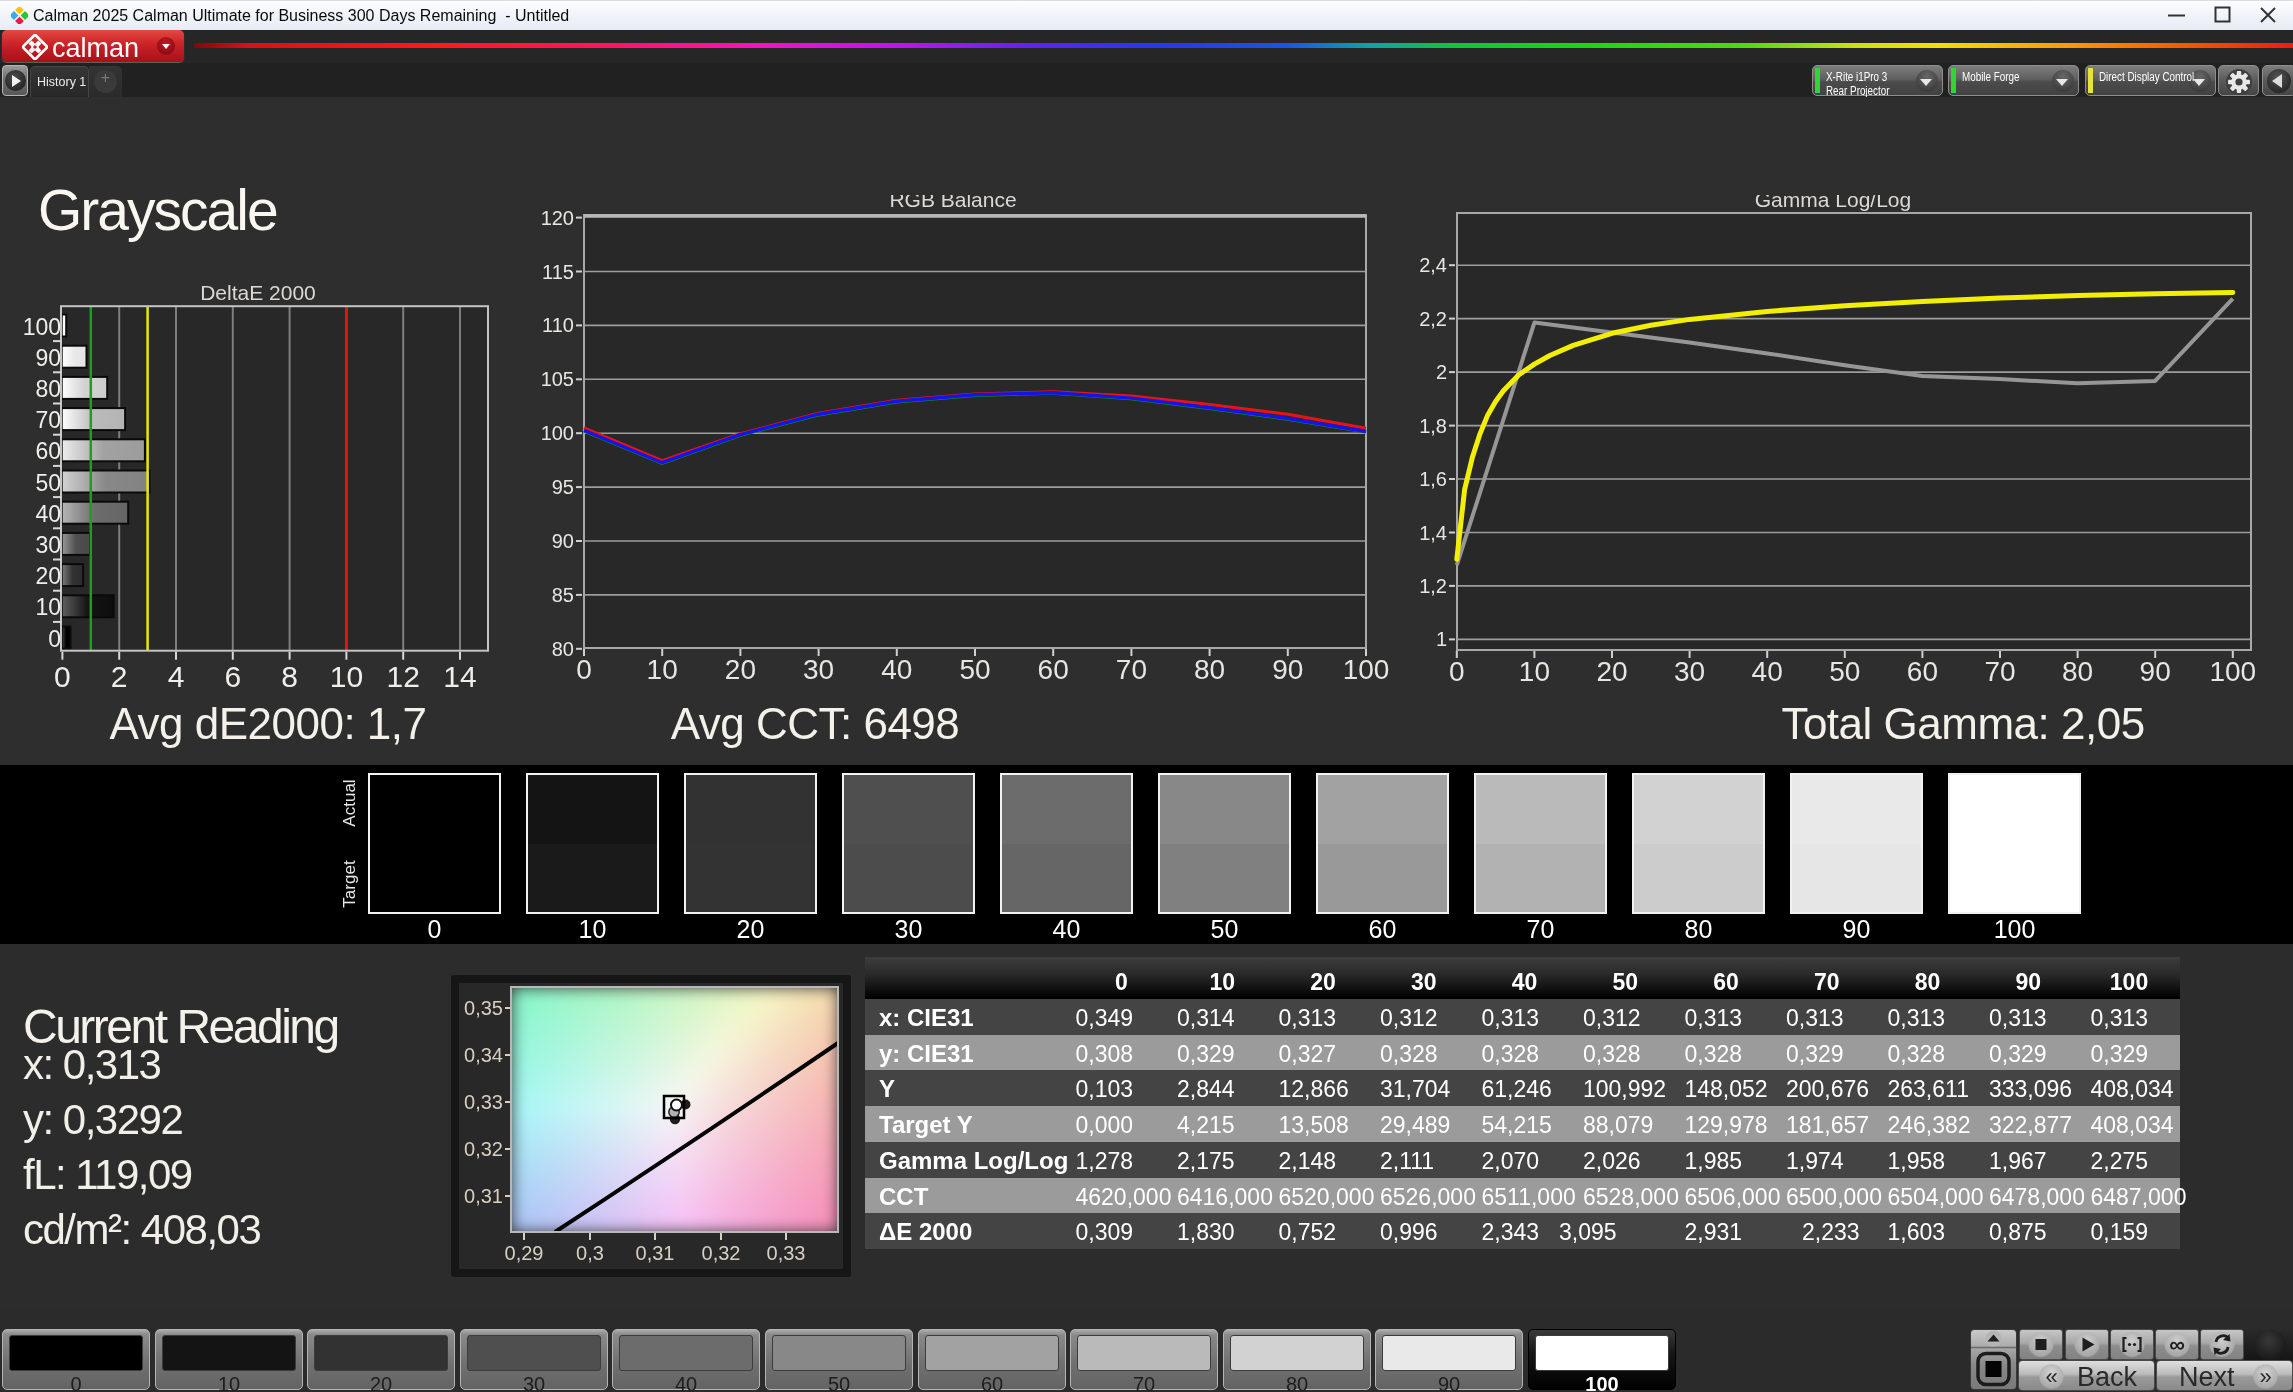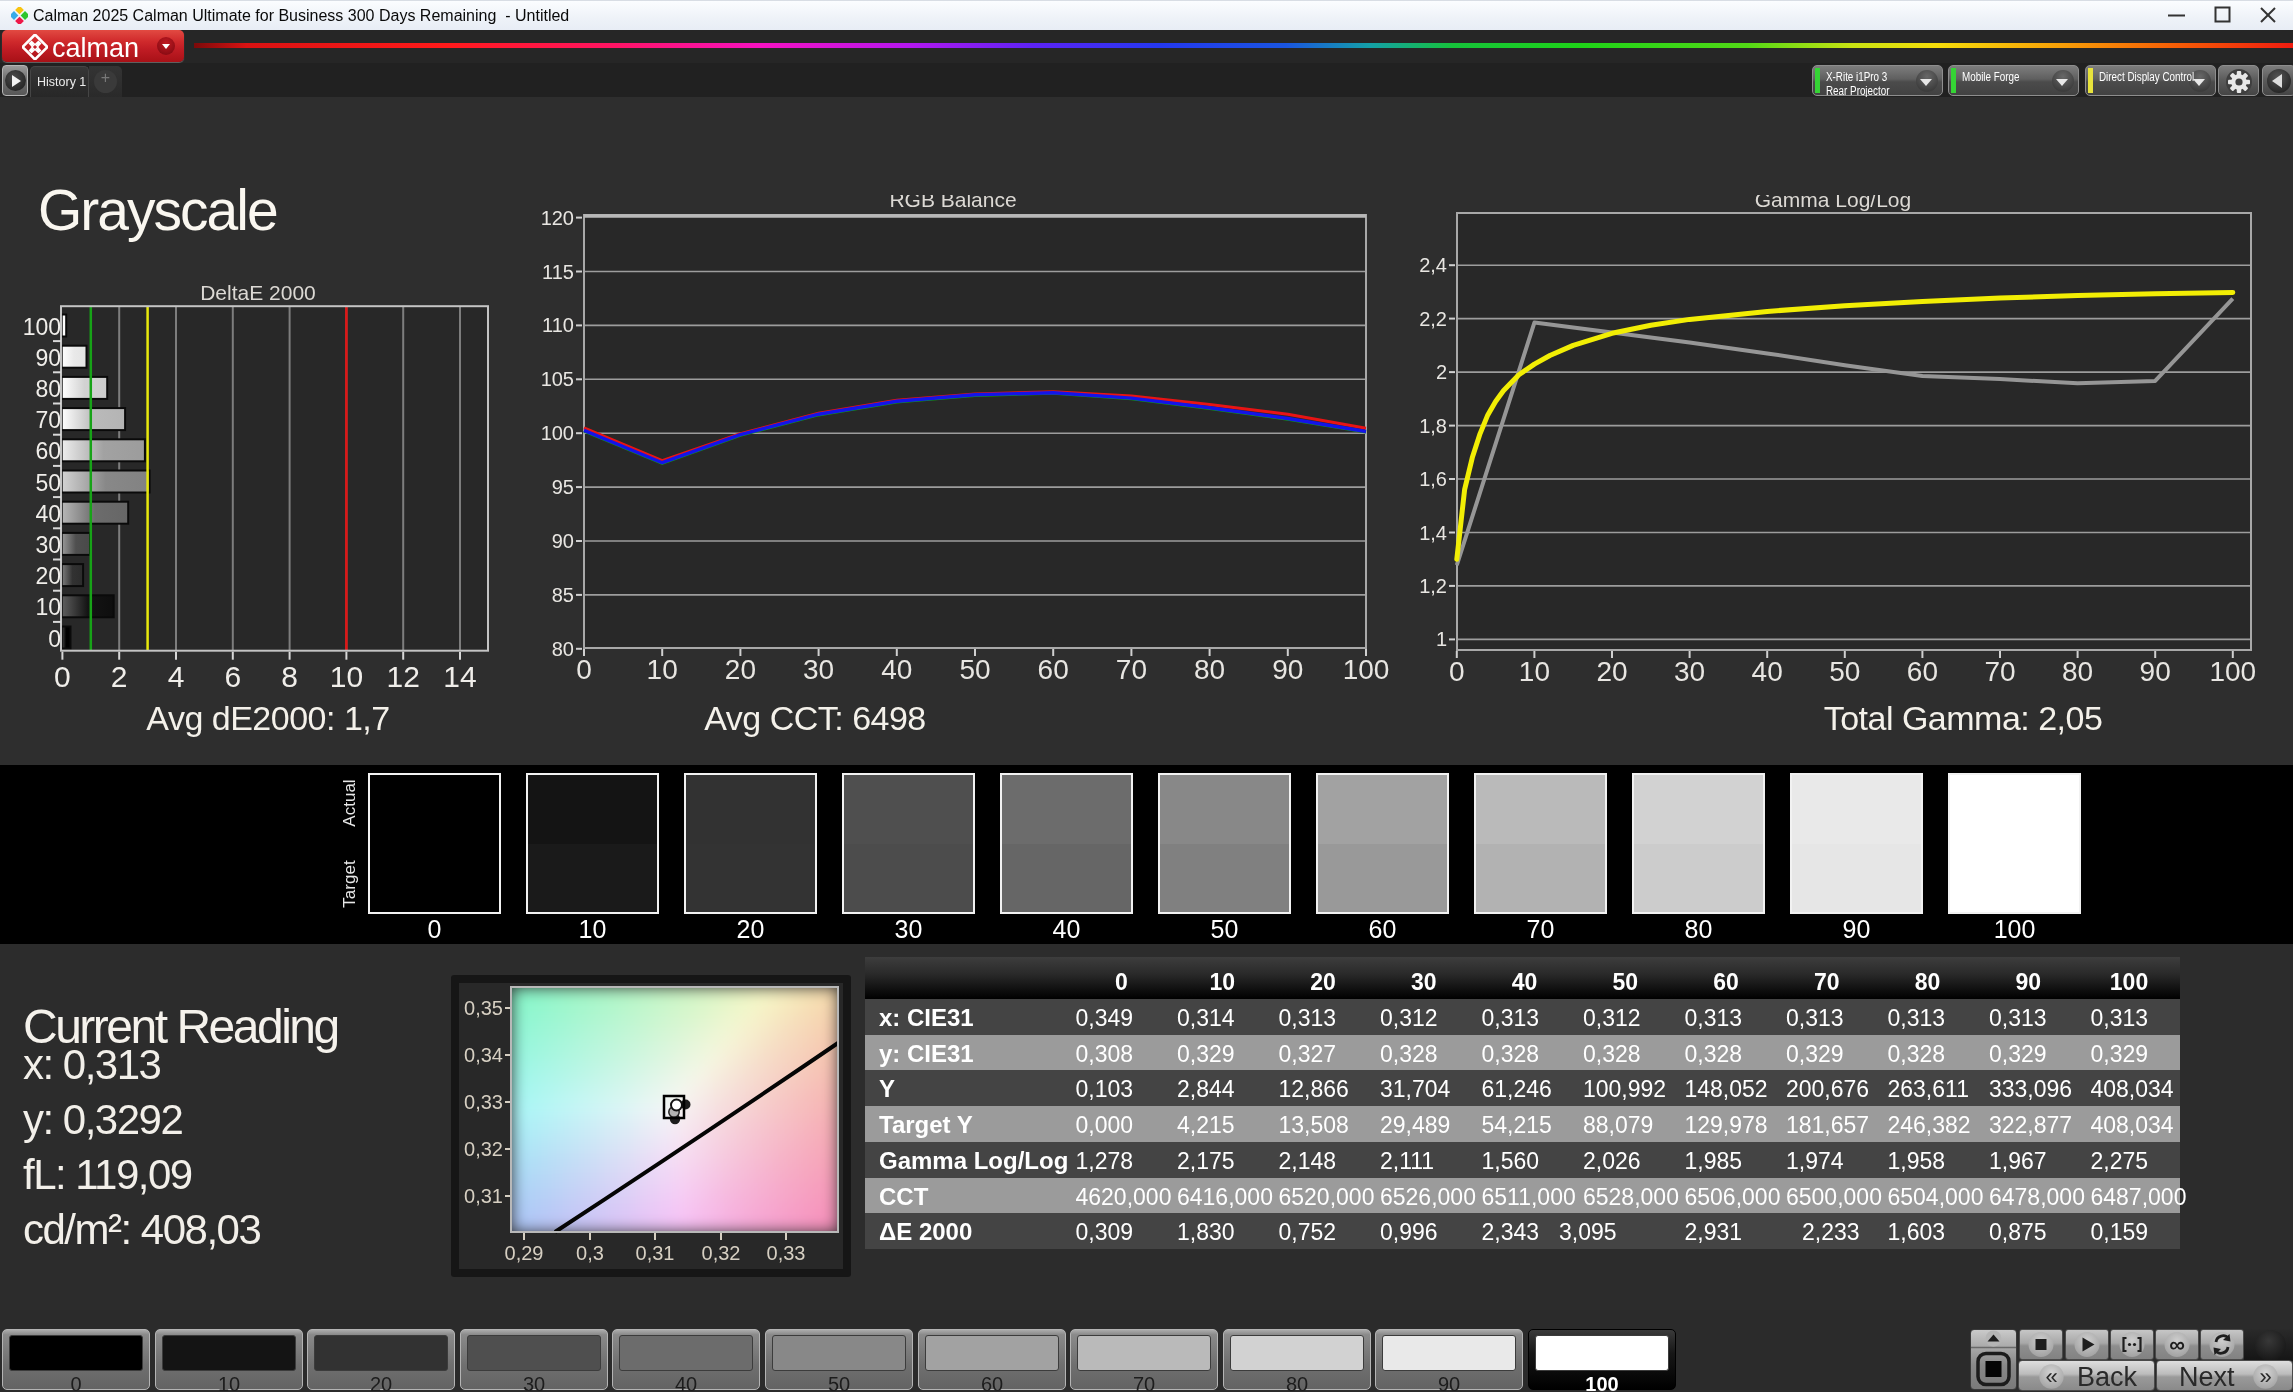--- a/index.html
+++ b/index.html
@@ -58,21 +58,21 @@
 #arrbtn { left:2262px; top:65px; width:34px; height:31px; border-radius:5px;
   background:linear-gradient(180deg,#7d7d7d 0%,#5a5a5a 50%,#454545 100%); border:1px solid #8e8e8e; }
 #arrbtn .circ { position:absolute; left:4px; top:3px; width:24px; height:24px; border-radius:50%;
   background:radial-gradient(circle at 45% 35%,#555 0%,#242424 80%); }
 #arrbtn .tri { position:absolute; left:9px; top:8px; border-top:7px solid transparent;
   border-bottom:7px solid transparent; border-right:10px solid #ddd; }
 
 
 #content { left:0; top:97px; width:2293px; height:668px; background:#2e2e2e; }
 #gstitle { left:38px; top:177px; font-size:57px; color:#faf7f0; letter-spacing:-2px; }
-.bigstat { top:699px; font-size:34px; color:#f4f1ea; text-align:center; letter-spacing:-0.5px; }
+.bigstat { top:699px; font-size:44px; color:#f4f1ea; text-align:center; letter-spacing:-0.5px; }
 
 
 #strip { left:0; top:765px; width:2293px; height:179px; background:#000; }
 .rotlab { color:#e8e8e8; font-size:17px; transform:rotate(-90deg); transform-origin:center; }
 .sq { top:773px; width:133px; height:141px; border:2px solid #f2f2f2; }
 .sq .bot { position:absolute; left:0; bottom:0; width:100%; height:50%; }
 .sqlab { top:915px; width:133px; text-align:center; font-size:25px; color:#fff; }
 
 
 #info { left:0; top:944px; width:2293px; height:366px; background:#2c2c2c; }
@@ -904,21 +904,21 @@
 <div class="tv" style="left:1022.5px">246,382</div>
 <div class="tv" style="left:1124.0px">322,877</div>
 <div class="tv" style="left:1225.5px">408,034</div>
 </div>
 <div class="trow dark" style="top:184.8px">
 <div class="tlab">Gamma Log/Log</div>
 <div class="tv" style="left:210.5px">1,278</div>
 <div class="tv" style="left:312.0px">2,175</div>
 <div class="tv" style="left:413.5px">2,148</div>
 <div class="tv" style="left:515.0px">2,111</div>
-<div class="tv" style="left:616.5px">1,560</div>
+<div class="tv" style="left:616.5px">2,070</div>
 <div class="tv" style="left:718.0px">2,026</div>
 <div class="tv" style="left:819.5px">1,985</div>
 <div class="tv" style="left:921.0px">1,974</div>
 <div class="tv" style="left:1022.5px">1,958</div>
 <div class="tv" style="left:1124.0px">1,967</div>
 <div class="tv" style="left:1225.5px">2,275</div>
 </div>
 <div class="trow lite" style="top:220.5px">
 <div class="tlab">CCT</div>
 <div class="tv" style="left:210.5px">4620,000</div>

